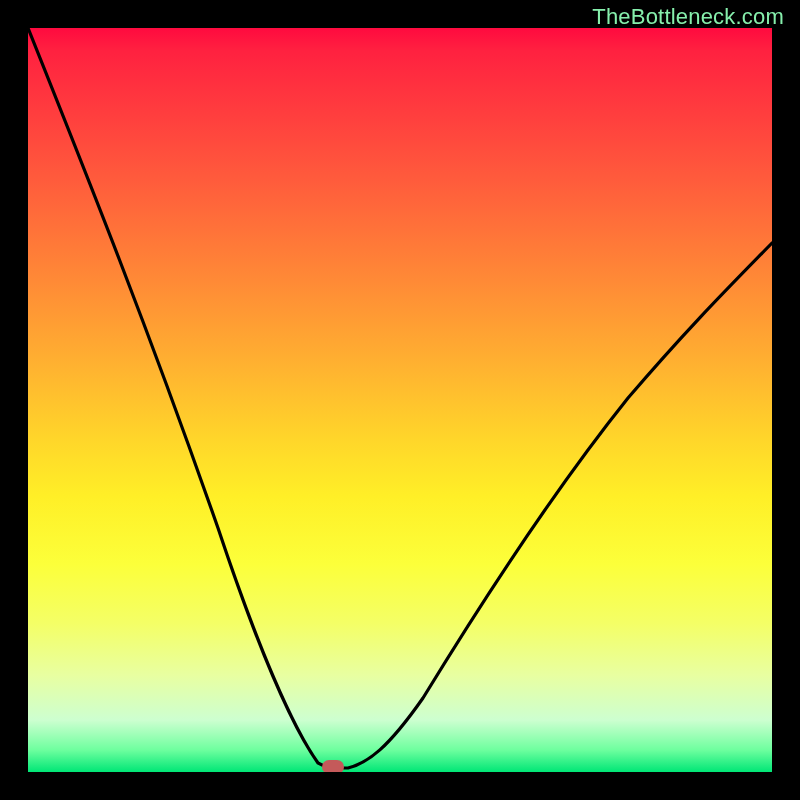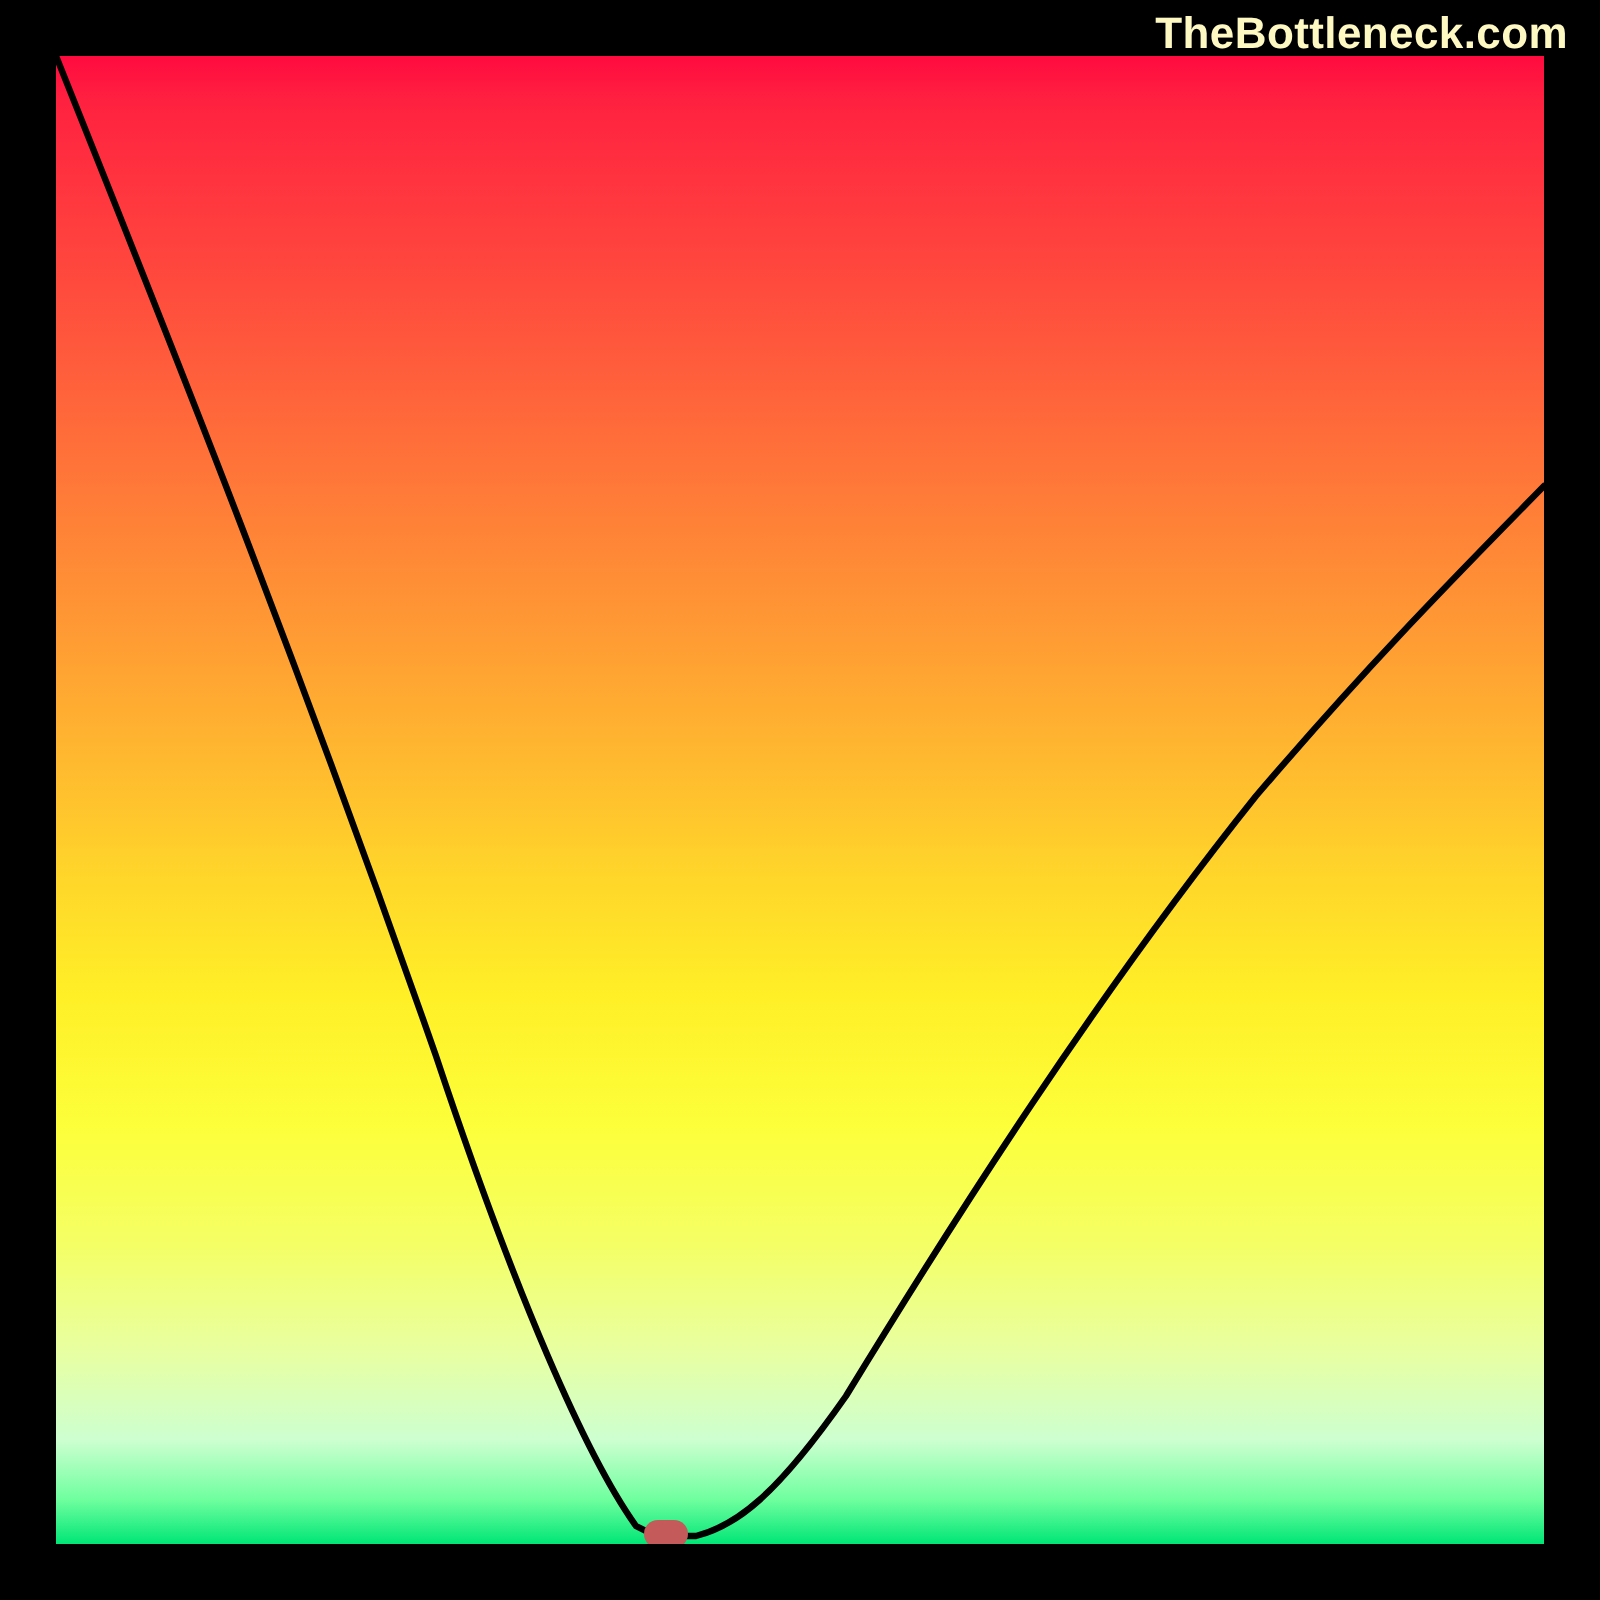--- a/index.html
+++ b/index.html
@@ -47,23 +47,23 @@
       #e8ffa1 87%,
       #cdffd0 93%,
       #6fff9f 97%,
       #00e676 100%
     );
   }
   .watermark {
     position: absolute;
     top: 4px;
     right: 16px;
-    color: #fef9c3;
+    color: #86efac;
     font-size: 22px;
-    font-weight: 700;
+    font-weight: 400;
     letter-spacing: 0.2px;
     user-select: none;
   }
   svg.curve {
     position: absolute;
     left: 0;
     top: 0;
     width: 100%;
     height: 100%;
   }

